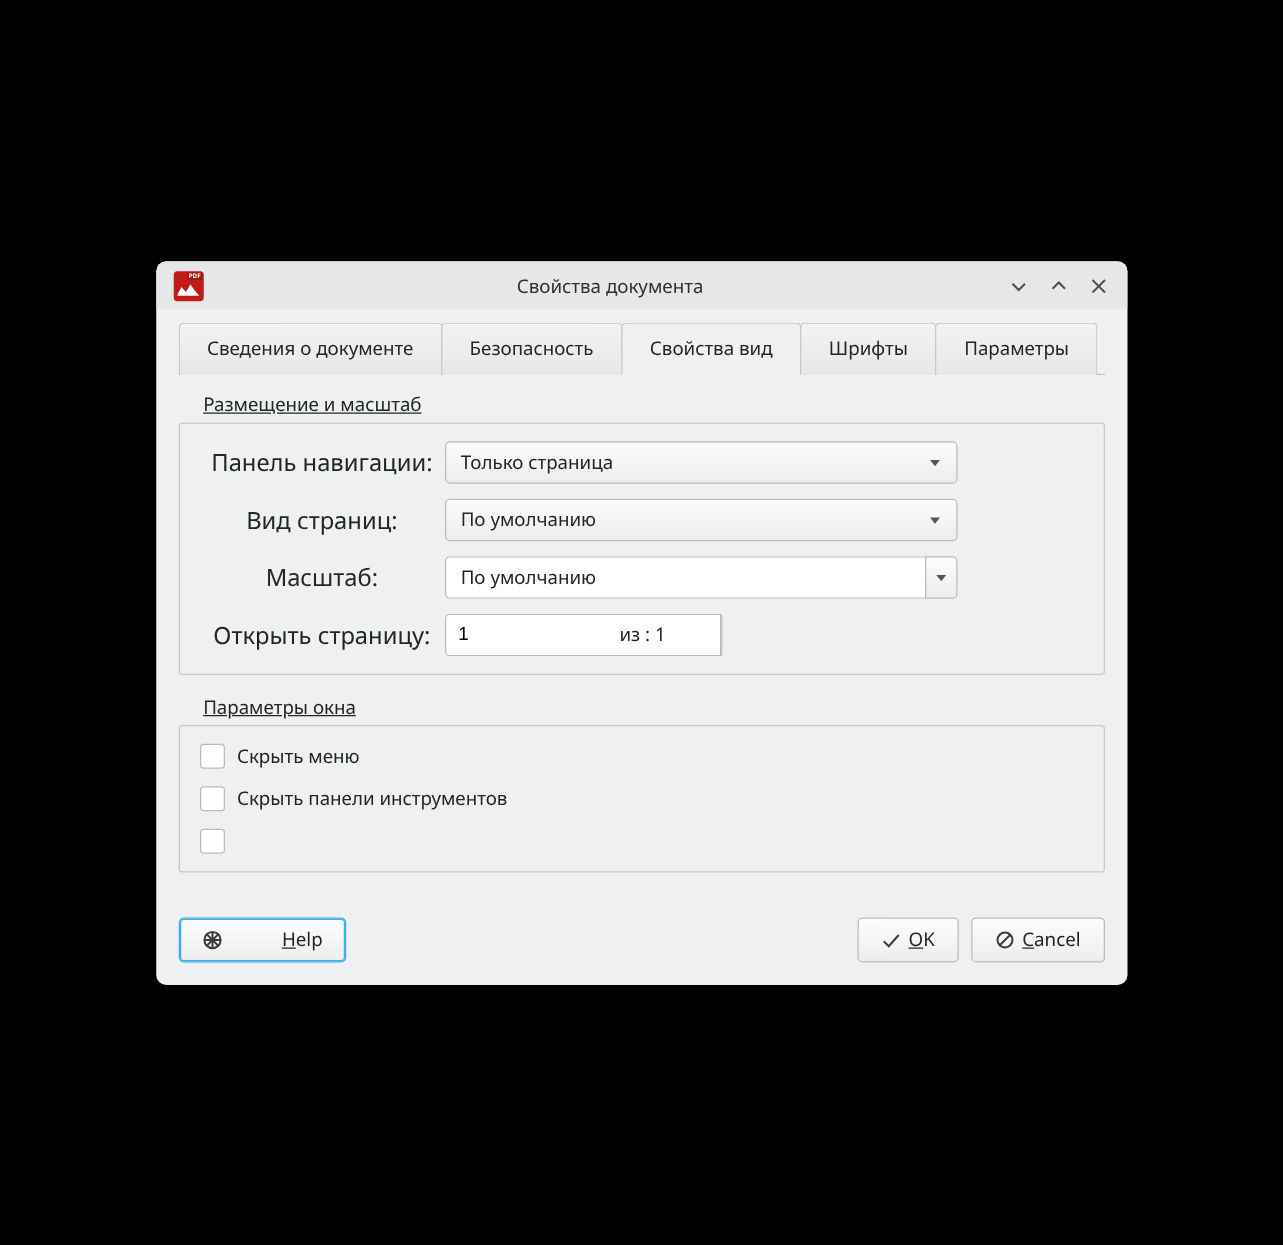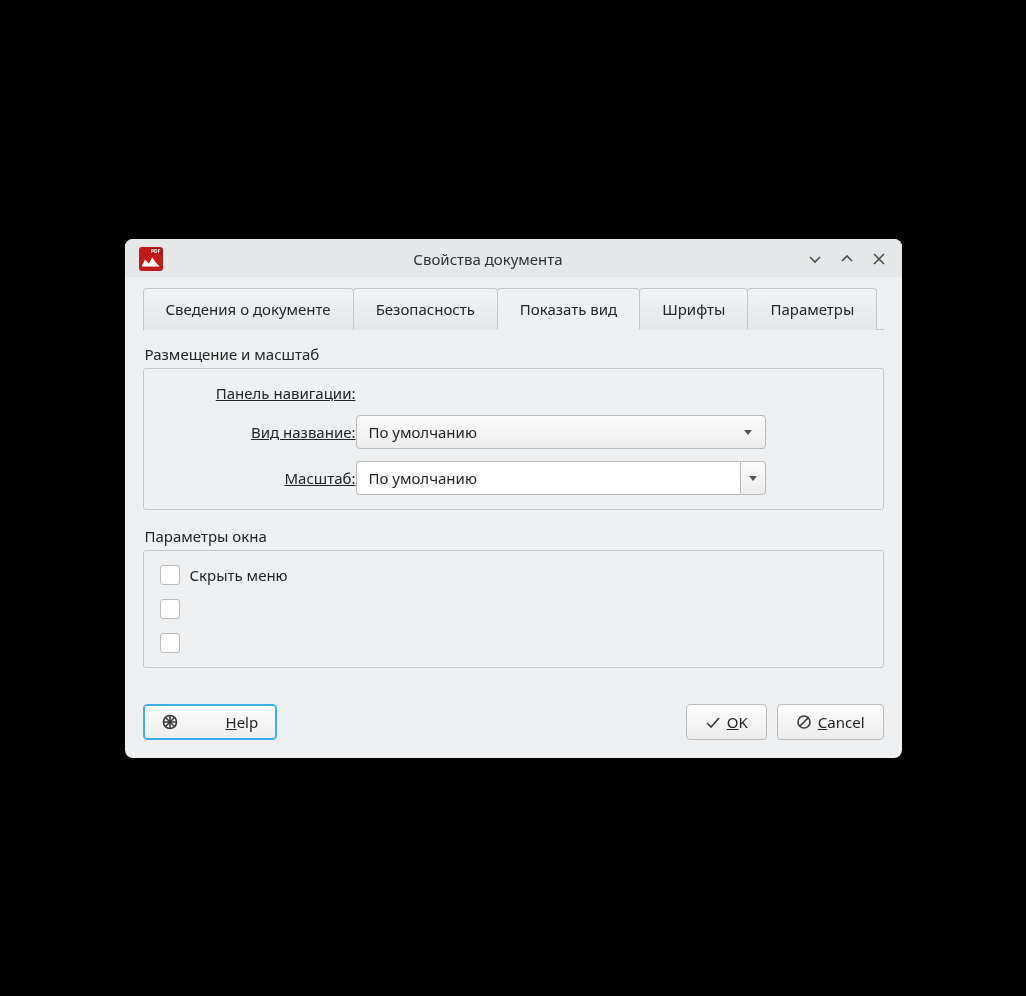--- a/index.html
+++ b/index.html
@@ -85,41 +85,41 @@
     text-align: right;
   }
   .tab.active {
     background: #eff0f1;
     border-bottom: 1px solid #eff0f1;
     z-index: 2;
   }
 
   .group-label {
     font-size: 15px;
-    margin: 6px 0 4px 2px;
+    margin: 6px 0 4px 20px;
+    text-decoration: underline;
   }
   .group-box {
     border: 1px solid #c5c7c9;
     border-radius: 3px;
     padding: 14px 16px;
     margin-bottom: 16px;
     background: #eff0f1;
   }
 
   .form-row {
     display: flex;
     align-items: center;
     margin-bottom: 12px;
   }
   .form-row:last-child { margin-bottom: 0; }
   .form-label {
     width: 196px;
-    text-align: right;
-    font-size: 15px;
-    text-decoration: underline;
+    text-align: center;
+    font-size: 19px;
   }
 
   .combo {
     display: flex;
     align-items: center;
     justify-content: space-between;
     background: linear-gradient(#fcfcfc, #ededee);
     border: 1px solid #b9bbbd;
     border-radius: 4px;
     height: 34px;
@@ -258,34 +258,42 @@
           </svg>
       </div>
     </div>
   </div>
 
   <div class="content">
 
     <div class="tabs">
       <div class="tab">Сведения о документе</div>
       <div class="tab">Безопасность</div>
-      <div class="tab active">Показать вид</div>
+      <div class="tab active">Свойства вид</div>
       <div class="tab">Шрифты</div>
       <div class="tab">Параметры</div>
     </div>
 
     <div class="group-label">Размещение и масштаб</div>
     <div class="group-box">
 
       <div class="form-row">
         <div class="form-label">Панель навигации:</div>
+        <div class="combo">
+          <span>Только страница</span>
+          <span class="arrow-zone">
+              <svg viewBox="0 0 10 10">
+                <polygon points="1,3 9,3 5,8"></polygon>
+              </svg>
+            </span>
+        </div>
       </div>
 
       <div class="form-row">
-        <div class="form-label">Вид название:</div>
+        <div class="form-label">Вид страниц:</div>
         <div class="combo">
           <span>По умолчанию</span>
           <span class="arrow-zone">
               <svg viewBox="0 0 10 10">
                 <polygon points="1,3 9,3 5,8"></polygon>
               </svg>
             </span>
         </div>
       </div>
 
@@ -294,32 +302,52 @@
         <div class="combo-edit">
           <div class="edit-part">По умолчанию</div>
           <div class="btn-part">
             <svg viewBox="0 0 10 10">
                 <polygon points="1,3 9,3 5,8"></polygon>
               </svg>
           </div>
         </div>
       </div>
 
+      <div class="form-row">
+        <div class="form-label">Открыть страницу:</div>
+        <div class="spinbox">
+          <input type="text" value="1" style="">
+          <div class="spin-btns">
+            <div>
+                <svg viewBox="0 0 8 8">
+                  <polygon points="4,1 7,6 1,6"></polygon>
+                </svg>
+              </div>
+            <div>
+                <svg viewBox="0 0 8 8">
+                  <polygon points="1,2 7,2 4,7"></polygon>
+                </svg>
+              </div>
+          </div>
+        </div>
+        <div class="after-spin">из : 1</div>
+      </div>
 
     </div>
 
     <div class="group-label">Параметры окна</div>
 
     <div class="group-box">
       <div class="check-row">
         <div class="checkbox"></div>
         <span>Скрыть меню</span>
       </div>
       <div class="check-row">
         <div class="checkbox"></div>
+        <span>Скрыть панели инструментов</span>
       </div>
       <div class="check-row">
         <div class="checkbox"></div>
       </div>
     </div>
 
     <div class="footer">
       <div class="btn focused">
         <svg viewBox="0 0 16 16">
             <circle cx="8" cy="8" r="6.5"></circle>

